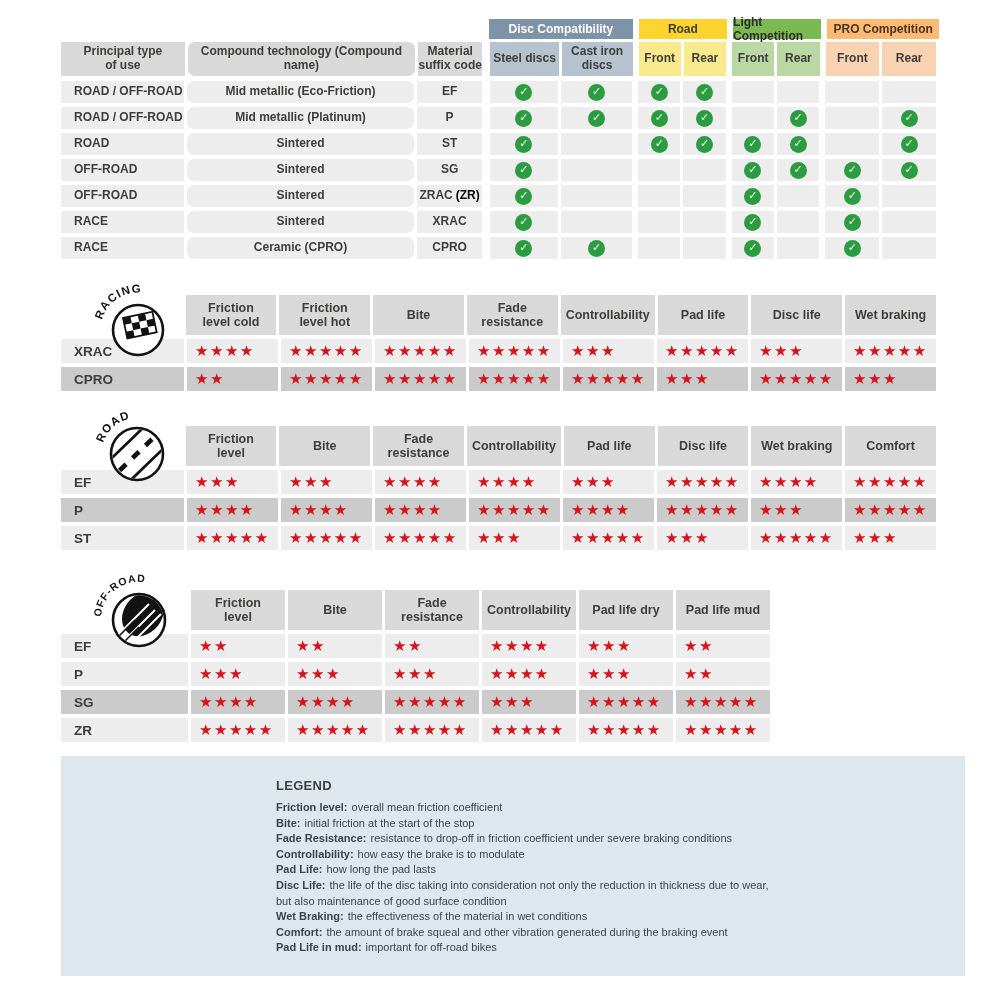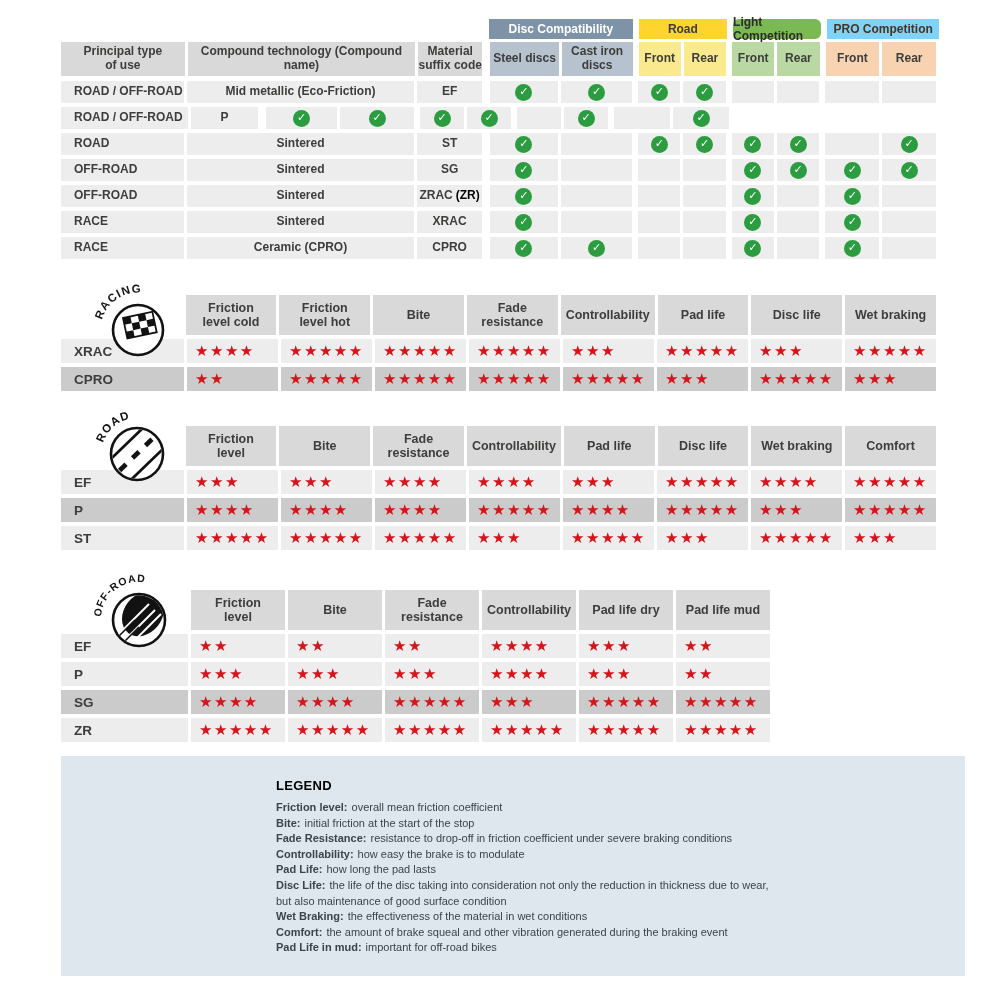--- a/index.html
+++ b/index.html
@@ -7,30 +7,30 @@
         font-family:"Liberation Sans",sans-serif;color:#3d3d3c;}
   
   .cell{display:flex;align-items:center;justify-content:center;background:#ededed;margin-right:3px;
         box-sizing:border-box;font-size:12px;font-weight:bold;color:#3d3d3c;text-align:center;line-height:1.15;}
   
   .grp-row{display:flex;height:20px;margin-bottom:3px;}
   .grp-spacer{width:441px;}
   .grp{display:flex;align-items:center;justify-content:center;font-size:12px;font-weight:bold;}
   .g-disc{width:148px;background:#7e93a7;color:#fff;margin-right:6px;}
   .g-road{width:91px;background:#ffd42e;color:#3d3d3c;margin-right:6px;}
-  .g-light{width:91px;background:#7bb953;color:#2c2c2b;margin-right:6px;border-radius:6px;}
-  .g-pro{width:115px;background:#7dd3fc;color:#4a3320;}
+  .g-light{width:91px;background:#7bb953;color:#2c2c2b;margin-right:6px;}
+  .g-pro{width:115px;background:#fdba74;color:#4a3320;}
   .sub-row{display:flex;height:34px;margin-bottom:5px;}
   .t1-row{display:flex;height:22px;margin-bottom:4px;}
   .h{background:#d9d9d9;}
   .sh-disc{background:#b6c3ce;}
   .sh-road{background:#fbe98d;}
   .sh-light{background:#bad8a4;}
   .sh-pro{background:#f8d3b2;}
-  .w1{width:127px;} .w2{width:237px;} .w3{width:67px;}
+  .w1{width:127px;} .w2{width:237px;border-radius:7px;} .w3{width:67px;}
   .w4{width:71px;margin-left:5px;} .w5{width:74px;}
   .w6{width:44px;margin-left:3px;} .w7{width:44px;}
   .w8{width:44px;margin-left:3px;} .w9{width:44px;}
   .w10{width:56px;margin-left:3px;} .w11{width:56px;}
   .left{justify-content:flex-start;padding-left:13px;text-align:left;}
   .pad-h1{padding:0 22px;}
   .sfx{color:#000000;}
   .sfx:not(:empty){margin-left:3px;}
   .chkmark{display:inline-flex;width:17px;height:17px;border-radius:50%;background:#2c9c40;color:#fff;
            font-size:11px;font-weight:bold;align-items:center;justify-content:center;
@@ -47,21 +47,21 @@
   .sh2{background:#d9d9d9;justify-content:center;text-align:center;font-size:12.5px;font-weight:bold;
        line-height:1.15;padding:0 9px;}
   .s-label{width:127px;margin-right:3px;display:flex;align-items:center;padding-left:13px;
            box-sizing:border-box;font-size:13.5px;font-weight:bold;}
   .rl{background:#ededed;} .rd{background:#cbcbcb;}
   .stars{justify-content:flex-start;padding-left:8px;color:#d4151c;font-size:15px;letter-spacing:1.5px;
          font-family:"DejaVu Sans",sans-serif;overflow:hidden;white-space:nowrap;}
   
   .legend{margin-top:14px;width:904px;box-sizing:border-box;background:#dde7ed;
           padding:22px 30px 20px 215px;min-height:210px;}
-  .legend-title{color:#000000;font-weight:bold;font-size:13px;letter-spacing:0.3px;margin-bottom:7px;}
+  .legend-title{color:#404040;font-weight:bold;font-size:13px;letter-spacing:0.3px;margin-bottom:7px;}
   .legend-line{font-size:11px;line-height:15.6px;color:#3a444b;}
   .term{font-weight:bold;}
   .term:not(:empty){margin-right:4px;}
   svg text{font-family:"Liberation Sans",sans-serif;}
 </style>
 </head>
 <body>
 
 <div class="page">
 
@@ -106,20 +106,21 @@
       <div class="cell w7">
           <span class="chkmark">✓</span>
         </div>
       <div class="cell w8"></div>
       <div class="cell w9"></div>
       <div class="cell w10"></div>
       <div class="cell w11"></div>
     </div>
     <div class="t1-row">
       <div class="cell w1 left">ROAD / OFF-ROAD</div>
+      <div class="cell w2">Mid metallic (Platinum)</div>
       <div class="cell w3">
           <span>P</span>
           <span class="sfx"></span>
         </div>
       <div class="cell w4">
           <span class="chkmark">✓</span>
         </div>
       <div class="cell w5">
           <span class="chkmark">✓</span>
         </div>

